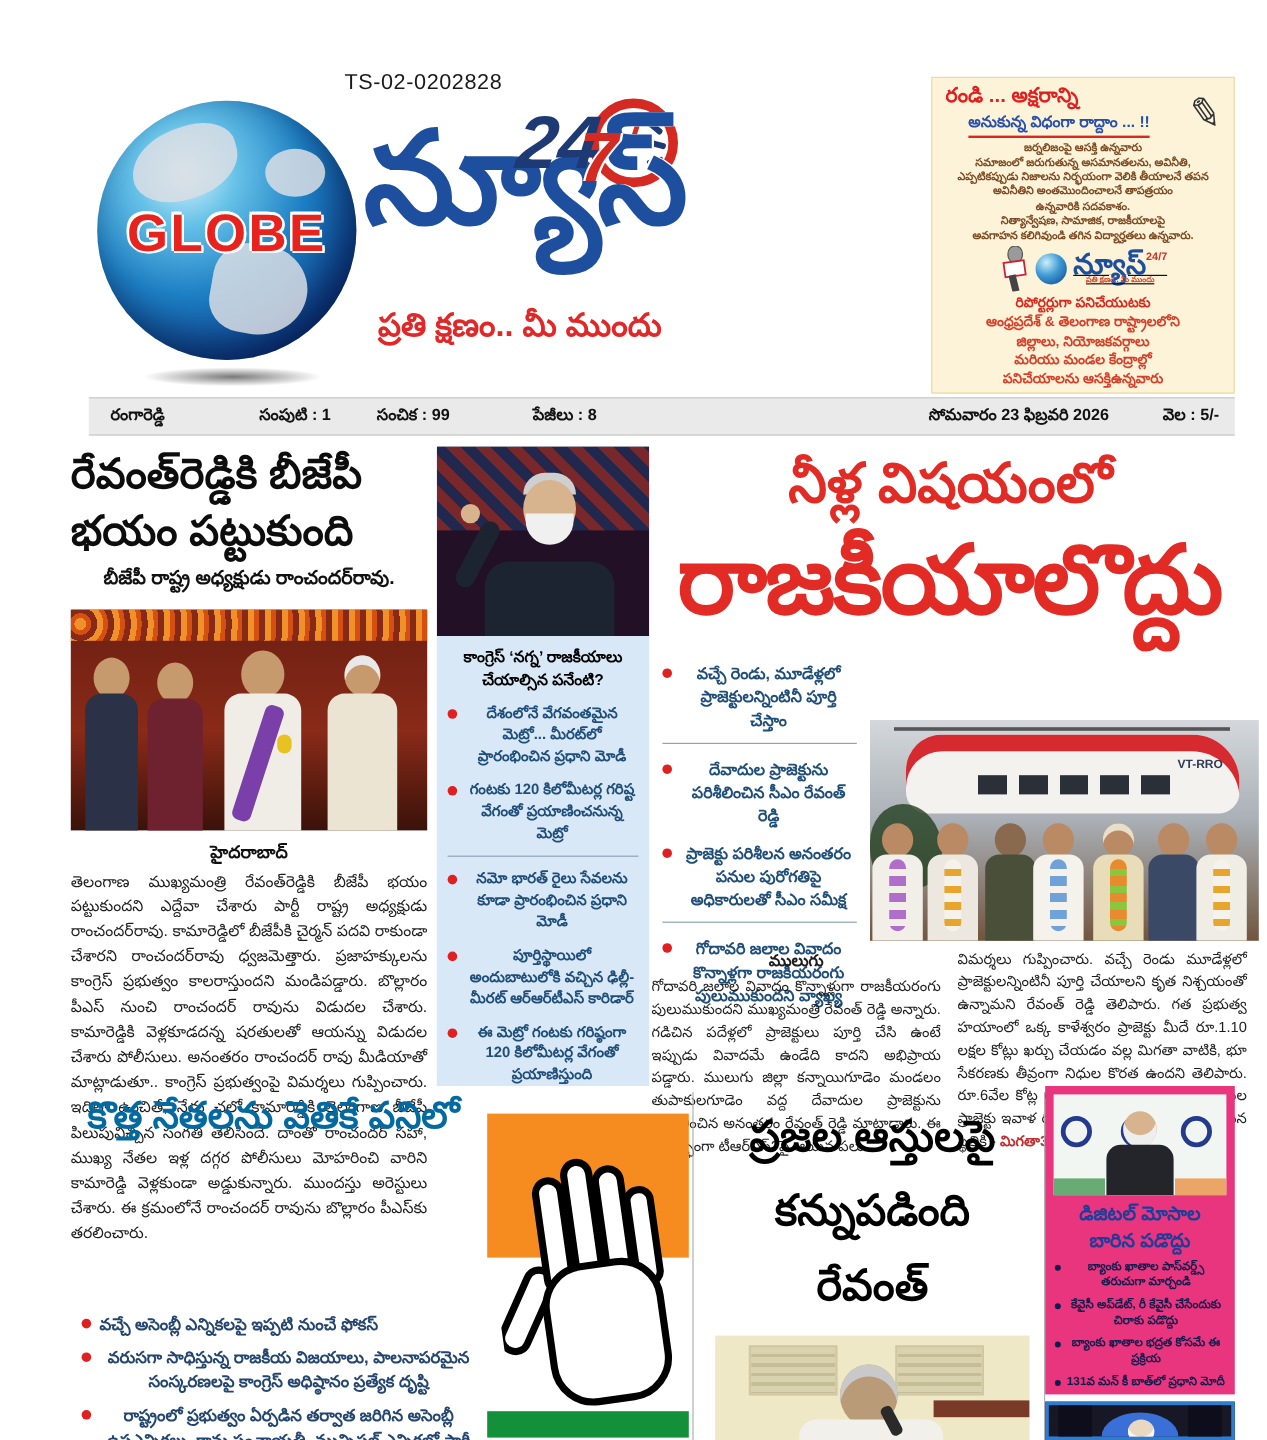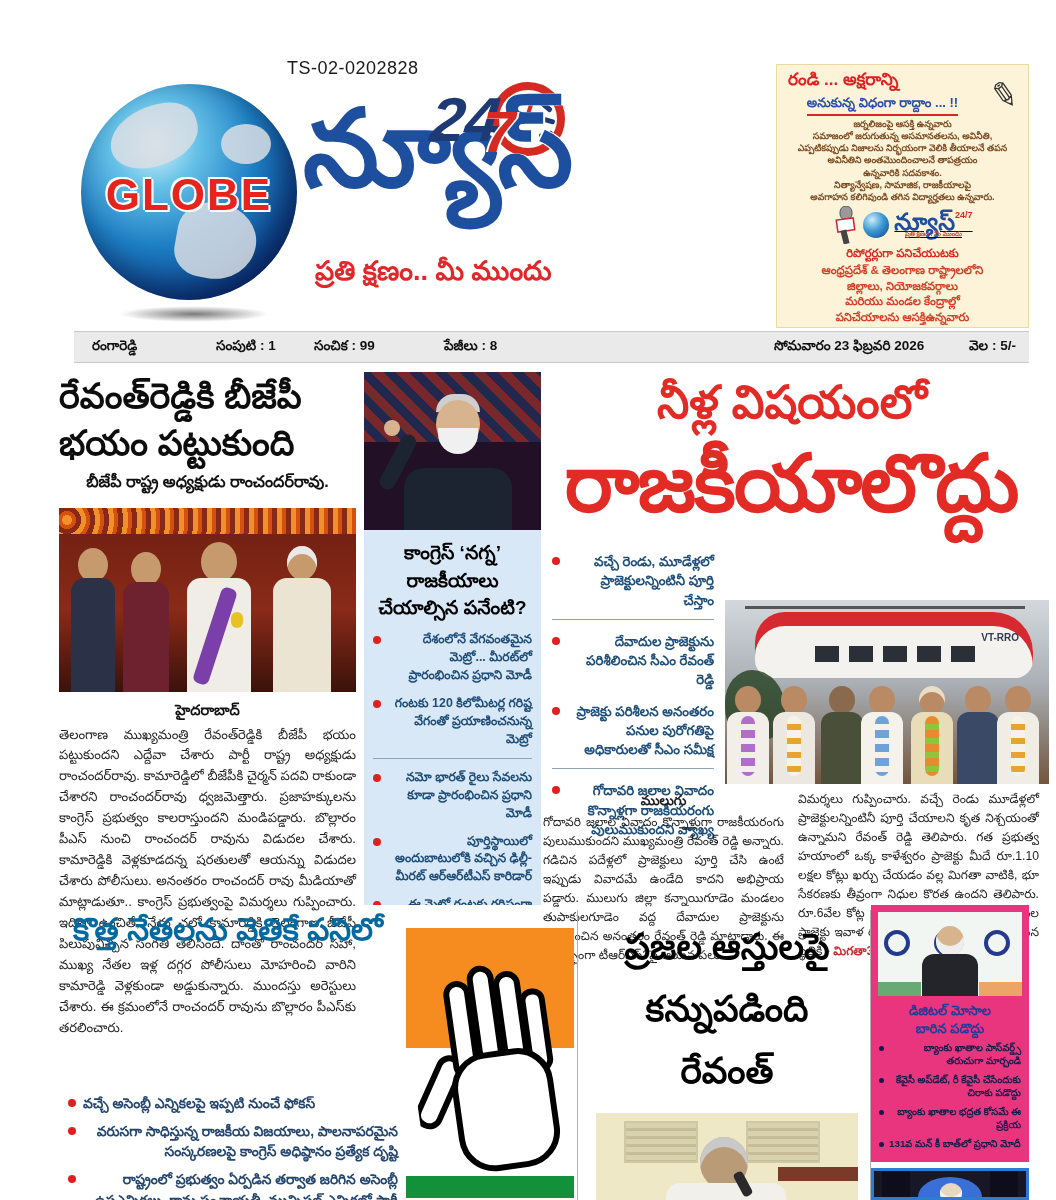--- a/index.html
+++ b/index.html
@@ -81,23 +81,23 @@
   .metro{left:345px;top:372px;width:177px;height:533px;background:#d9e8f6;overflow:hidden;}
   .metro-photo{position:relative;width:177px;height:158px;overflow:hidden;background:#211026;}
   .bjp-flag-pattern{position:absolute;left:0;top:0;width:100%;height:70px;opacity:.55;
      background:repeating-linear-gradient(45deg,#c03a2e 0 9px,#243a6e 9px 18px);}
   .modi .head{position:absolute;left:72px;top:28px;width:44px;height:48px;border-radius:50%;background:#d8b48e;}
   .modi .hair{position:absolute;left:72px;top:22px;width:44px;height:18px;border-radius:22px 22px 0 0;background:#cfcfcf;}
   .modi .beard{position:absolute;left:74px;top:56px;width:40px;height:26px;border-radius:0 0 22px 22px;background:#f0f0f0;}
   .modi .body{position:absolute;left:40px;top:96px;width:108px;height:62px;border-radius:20px 20px 0 0;background:#1c2431;}
   .modi .arm{position:absolute;left:26px;top:60px;width:16px;height:60px;background:#1c2431;border-radius:8px;transform:rotate(28deg);}
   .modi .hand{position:absolute;left:20px;top:48px;width:16px;height:16px;border-radius:50%;background:#d8b48e;}
-  .metro-h{font-size:19px;font-weight:800;text-align:center;line-height:1.45;color:#000;padding:9px 6px 5px;}
+  .metro-h{font-size:13px;font-weight:800;text-align:center;line-height:1.45;color:#000;padding:9px 6px 5px;}
   .blist{list-style:none;margin:0;padding:4px 9px 0;}
-  .blist li{display:flex;gap:7px;margin-bottom:10px;font-size:12.4px;font-weight:600;color:#1f4e79;line-height:1.45;text-align:right;}
+  .blist li{display:flex;gap:7px;margin-bottom:10px;font-size:12.4px;font-weight:600;color:#1f4e79;line-height:1.45;text-align:center;}
   .blist li.sep{border-bottom:1px solid #8fa3b8;padding-bottom:9px;}
   .dot{flex:none;width:8px;height:8px;border-radius:50%;background:#e02020;margin-top:5px;}
 
   
   .water-kicker{left:530px;top:375px;width:486px;text-align:center;font-size:46px;font-weight:800;color:#e32b25;}
   .water-h{left:524px;top:438px;width:496px;text-align:center;font-size:80px;font-weight:800;color:#e32b25;letter-spacing:-2px;line-height:1.15;}
   .water-bullets{left:524px;top:548px;width:180px;}
   .water-bullets .blist li{font-size:13.3px;margin-bottom:12px;}
   .heli-photo{left:706px;top:600px;width:324px;height:184px;overflow:hidden;position:absolute;
      background:linear-gradient(#d4d8dc 0%,#aab0b6 45%,#71553e 100%);}
@@ -148,21 +148,21 @@
   .roof{position:absolute;right:0;top:54px;width:80px;height:14px;background:#7a3a28;}
 
   
   .digital{left:852px;top:905px;width:158px;height:257px;background:#e8357d;box-sizing:border-box;padding:7px 7px 0;overflow:hidden;}
   .dig-photo{position:relative;width:144px;height:84px;overflow:hidden;background:#f2f6f2;}
   .chakra{position:absolute;top:18px;width:26px;height:26px;border-radius:50%;border:4px solid #243a8c;box-sizing:border-box;}
   .c1{left:6px;} .c2{left:56px;} .c3{left:106px;}
   .flag-sliver-g{position:absolute;left:0;bottom:0;width:144px;height:14px;background:linear-gradient(90deg,#2e8a3e 0 30%,#f2f6f2 30% 70%,#e8832a 70%);opacity:.7;}
   .dig-modi-head{position:absolute;left:58px;top:14px;width:28px;height:30px;border-radius:50%;background:#d8b48e;box-shadow:inset 0 -10px 0 #eee;}
   .dig-modi-body{position:absolute;left:44px;top:42px;width:56px;height:42px;border-radius:12px 12px 0 0;background:#23252b;}
-  .dig-h{color:#1c3e9a;font-weight:800;font-size:13px;text-align:center;line-height:1.35;margin:6px 0 5px;}
+  .dig-h{color:#1c3e9a;font-weight:800;font-size:16px;text-align:center;line-height:1.35;margin:6px 0 5px;}
   .dig-bullets .blist{padding:0 1px;}
   .dig-bullets .blist li{font-size:9.8px;font-weight:700;color:#101c4e;line-height:1.32;margin-bottom:6px;gap:5px;}
   .dig-bullets .dot{width:5px;height:5px;background:#101c4e;margin-top:4px;}
   .trump-photo{left:852px;top:1168px;width:158px;height:32px;border:3px solid #2f7bd0;box-sizing:border-box;background:#171726;overflow:hidden;position:absolute;}
   .trump-oval{position:absolute;left:44px;top:6px;width:64px;height:40px;border-radius:50%;background:#3a6fd8;}
   .trump-head{position:absolute;left:66px;top:12px;width:22px;height:20px;border-radius:50%;background:#e8d8c2;box-shadow:inset 0 -6px 0 #f5f5f5;}
   .dark-flag{position:absolute;top:0;width:28px;height:32px;background:#0d0d1c;}
   .df1{left:8px;} .df2{right:8px;}
 </style>
 </head>

